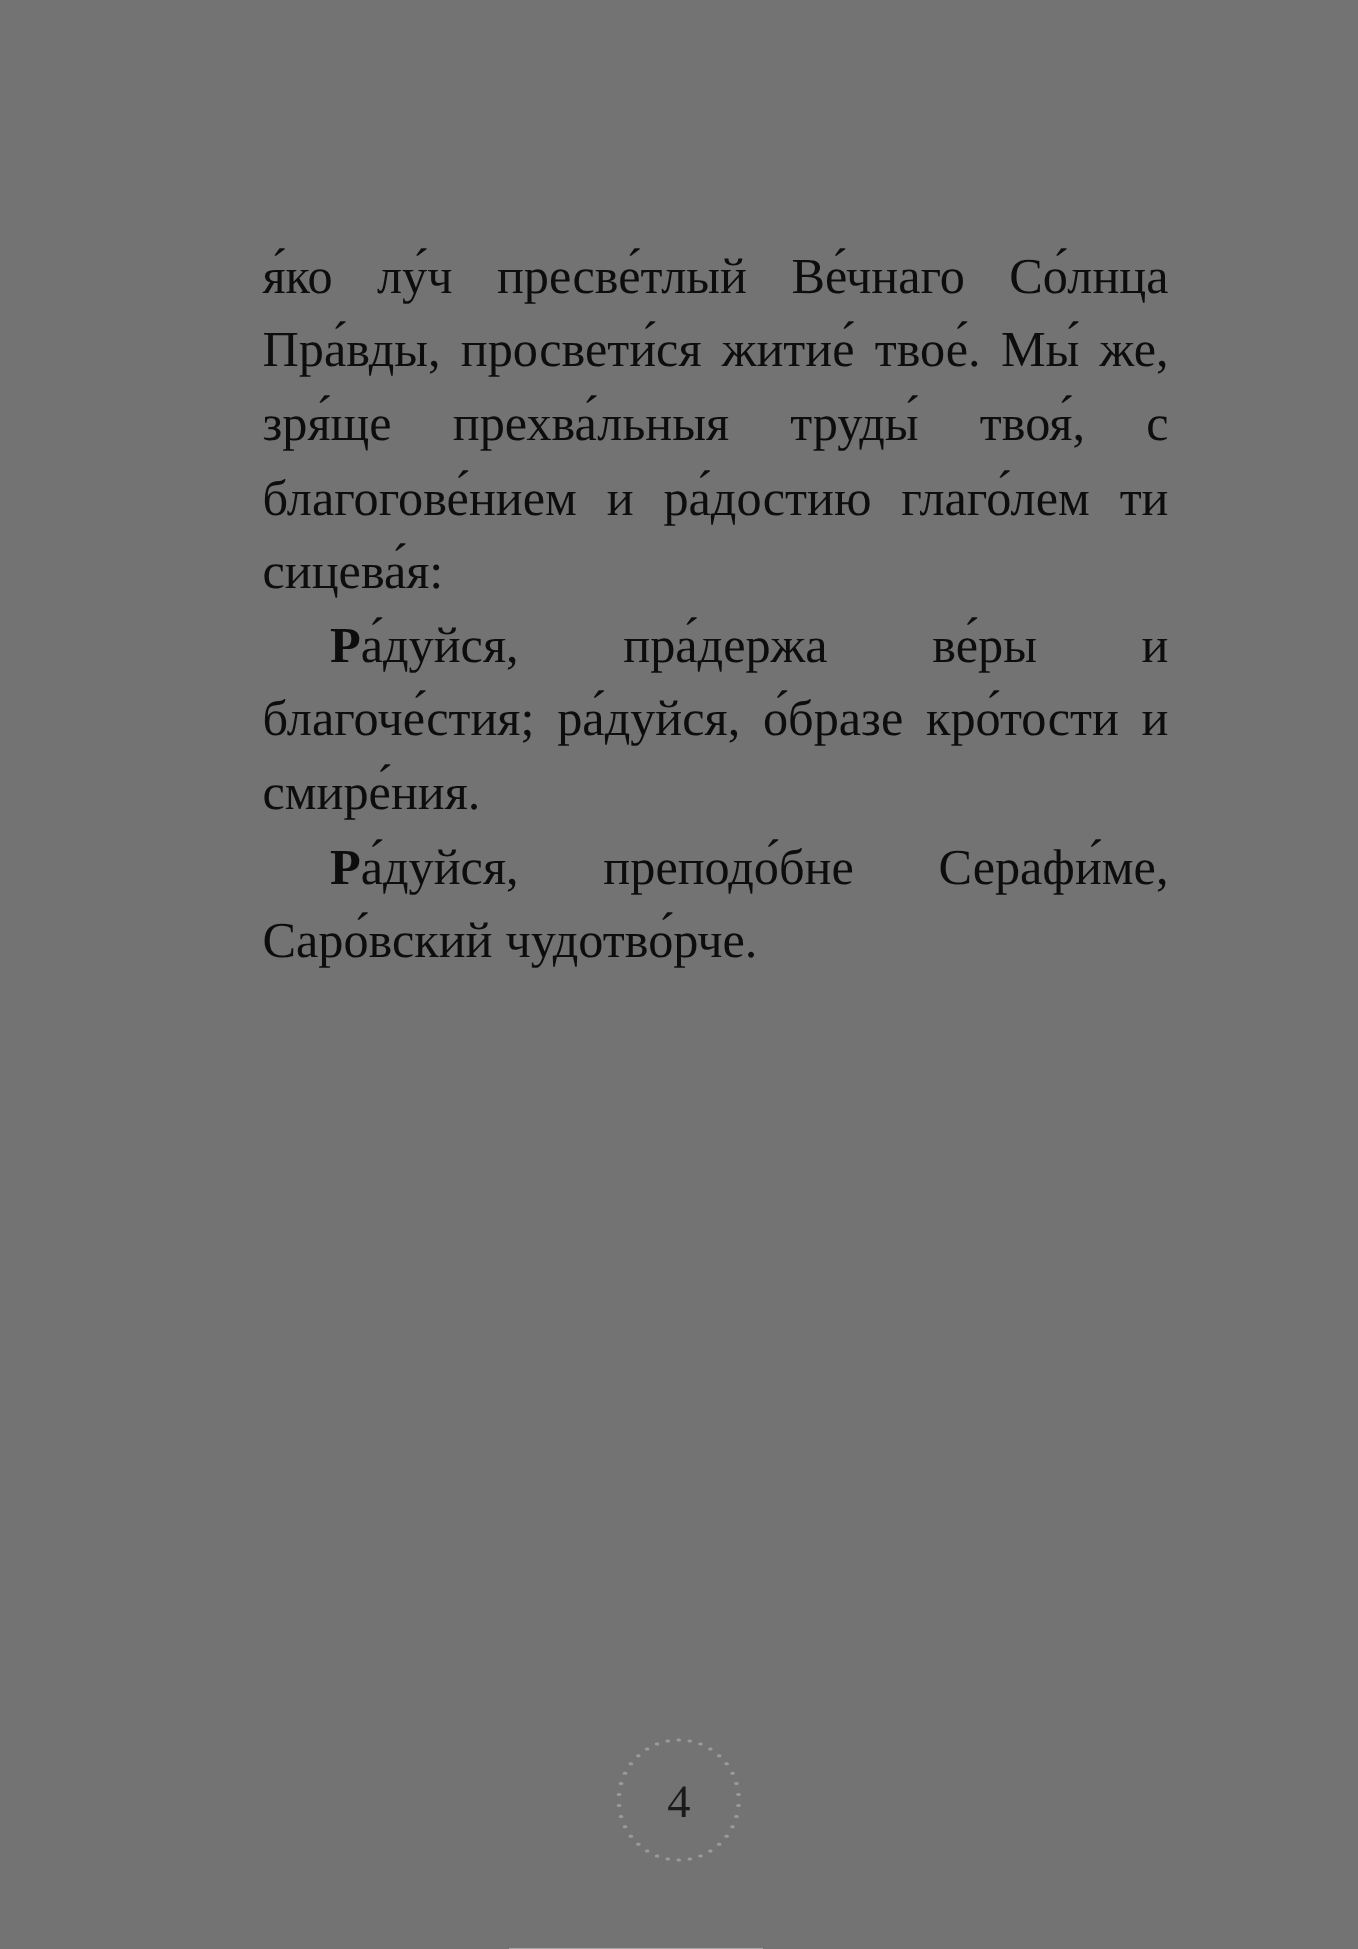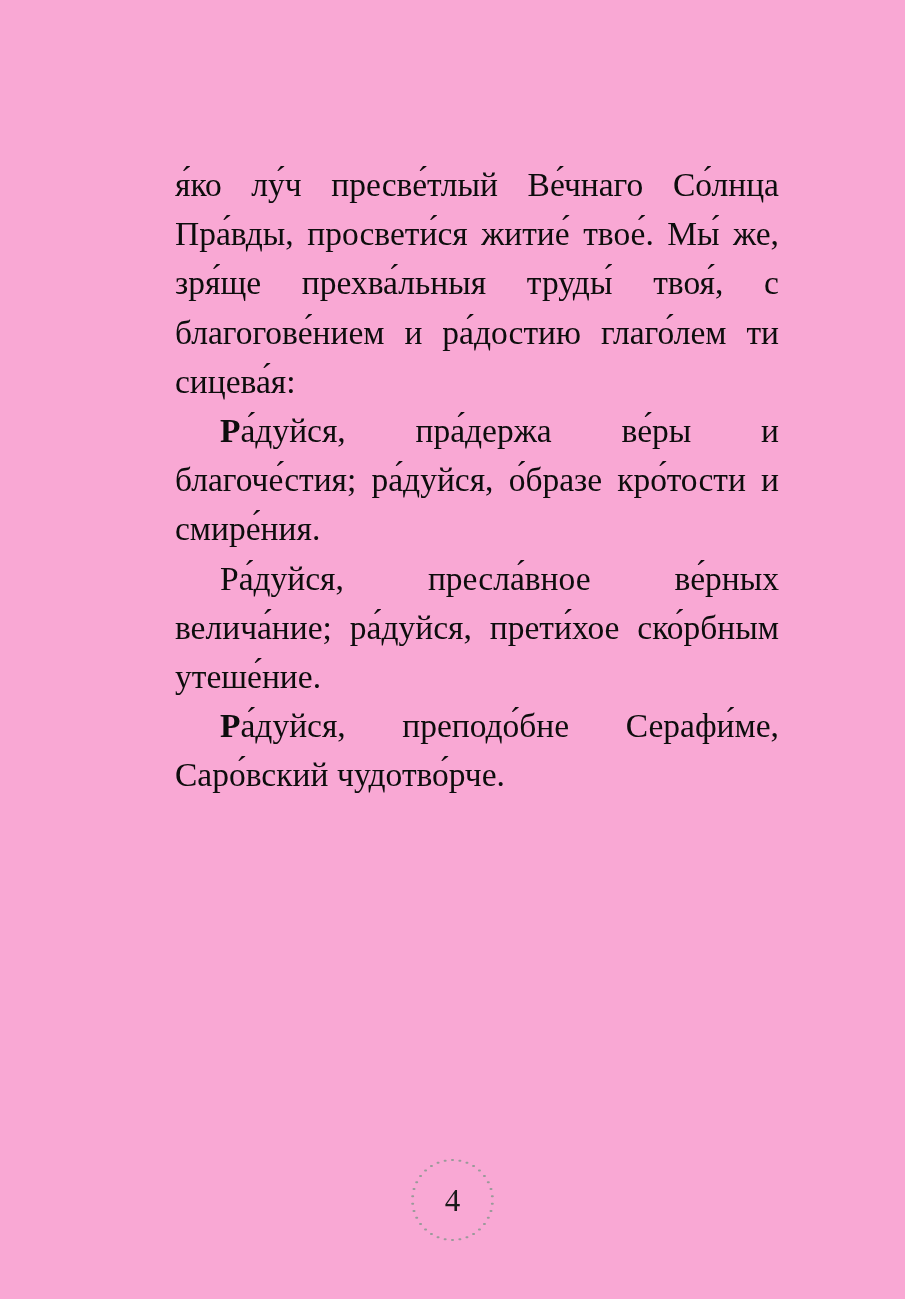--- a/index.html
+++ b/index.html
@@ -14,21 +14,21 @@
     position: relative;
     overflow: hidden;
     font-family: "Liberation Serif", "DejaVu Serif", serif;
     color: #0d0d0d;
     -webkit-font-smoothing: antialiased;
   }
 
   .page {
     position: absolute;
     inset: 0;
-    background: #f9a8d4;
+    background: #737373;
     text-decoration: underline;
   }
 
   .text-column {
     position: absolute;
     left: 175px;
     top: 160px;
     width: 604px;
   }
 
@@ -106,21 +106,20 @@
 <body>
 
 <div class="page">
 
   <div class="text-column">
 
     <p class="para continuation force-justify">я́ко лу́ч пресве́тлый Ве́чнаго Со́лнца Пра́вды, просвети́ся житие́ твое́. Мы́ же, зря́ще прехва́льныя труды́ твоя́, с благогове́нием и ра́достию глаго́лем ти сицева́я:</p>
 
     <p class="para invocation force-justify"><span class="initial-bold">Р</span><span>а́дуйся, пра́держа ве́ры и благоче́стия; ра́дуйся, о́бразе кро́тости и смире́ния.</span></p>
 
-    <p class="para invocation force-justify"><span>Р</span><span>а́дуйся, пресла́вное ве́рных велича́ние; ра́дуйся, прети́хое ско́рбным утеше́ние.</span></p>
 
 
 
     <p class="para invocation"><span class="initial-bold">Р</span><span>а́дуйся, преподо́бне Серафи́ме, Саро́вский чудотво́рче.</span></p>
 
   </div>
 
   <div class="folio">
     <div class="folio-ring">
       <span class="folio-number">4</span>

